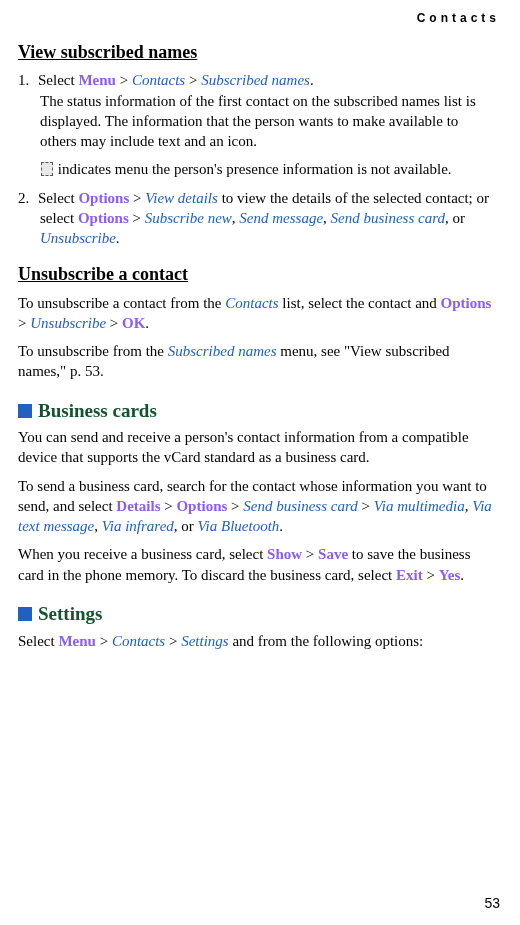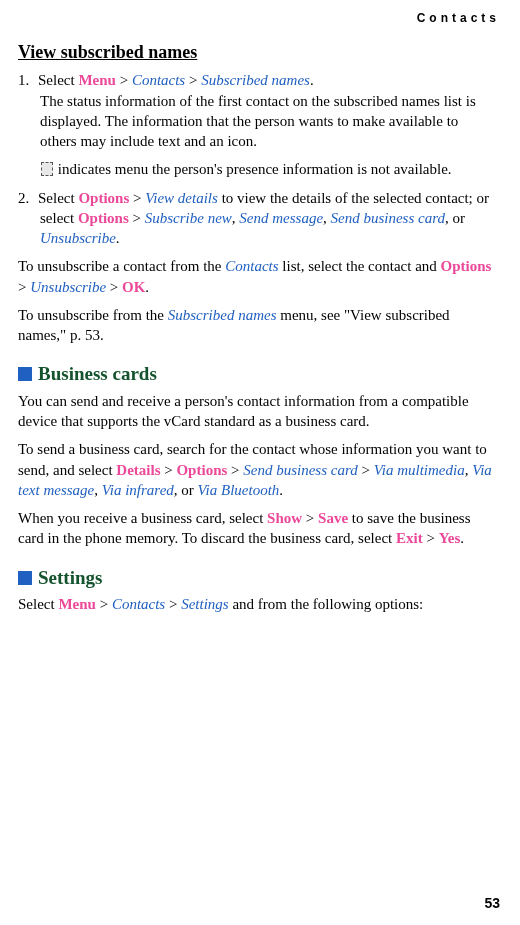--- a/index.html
+++ b/index.html
@@ -25,21 +25,21 @@
       font-size: 12px;
       font-weight: bold;
       letter-spacing: 4px;
       color: #000;
     }
     .page-number {
       position: absolute;
       bottom: 12px;
       right: 20px;
       font-size: 14px;
-      font-weight: bold;
+      font-weight: normal;
     }
     .content {
       margin-top: 28px;
       font-family: Liberation Serif, serif;
     }
     h2 {
       font-size: 18px;
       font-weight: bold;
       text-decoration: underline;
       margin-top: 14px;
@@ -61,21 +61,21 @@
       vertical-align: -1px;
     }
     p {
       margin-bottom: 8px;
     }
     .link {
       color: #2060c0;
       font-style: italic;
     }
     .action {
-      color: #ec4899;
+      color: #8b5cf6;
       font-weight: bold;
     }
     ol {
       list-style: none;
       padding-left: 0;
     }
     ol li {
       padding-left: 22px;
       text-indent: -22px;
       margin-bottom: 8px;
@@ -124,20 +124,21 @@
     <li>
       <span class="num">1.</span><span>Select </span><span class="action">Menu</span><span> &gt; </span><span class="link">Contacts</span><span> &gt; </span><span class="link">Subscribed names</span><span>.</span>
       <p>The status information of the first contact on the subscribed names list is displayed. The information that the person wants to make available to others may include text and an icon.</p>
       <p><span class="icon-box ghost"></span><span> indicates menu the person's presence information is not available.</span></p>
     </li>
     <li>
       <span class="num">2.</span><span>Select </span><span class="action">Options</span><span> &gt; </span><span class="link">View details</span><span> to view the details of the selected contact; or select </span><span class="action">Options</span><span> &gt; </span><span class="link">Subscribe new</span><span>, </span><span class="link">Send message</span><span>, </span><span class="link">Send business card</span><span>, or </span><span class="link">Unsubscribe</span><span>.</span>
     </li>
   </ol>
 
+  <h2>Unsubscribe a contact</h2>
   <p><span>To unsubscribe a contact from the </span><span class="link">Contacts</span><span> list, select the contact and </span><span class="action">Options</span><span> &gt; </span><span class="link">Unsubscribe</span><span> &gt; </span><span class="action">OK</span><span>.</span></p>
   <p><span>To unsubscribe from the </span><span class="link">Subscribed names</span><span> menu, see "View subscribed names," p. 53.</span></p>
 
   <h2 class="section"><span class="section-marker"></span><span>Business cards</span></h2>
   <p>You can send and receive a person's contact information from a compatible device that supports the vCard standard as a business card.</p>
   <p><span>To send a business card, search for the contact whose information you want to send, and select </span><span class="action">Details</span><span> &gt; </span><span class="action">Options</span><span> &gt; </span><span class="link">Send business card</span><span> &gt; </span><span class="link">Via multimedia</span><span>, </span><span class="link">Via text message</span><span>, </span><span class="link">Via infrared</span><span>, or </span><span class="link">Via Bluetooth</span><span>.</span></p>
   <p><span>When you receive a business card, select </span><span class="action">Show</span><span> &gt; </span><span class="action">Save</span><span> to save the business card in the phone memory. To discard the business card, select </span><span class="action">Exit</span><span> &gt; </span><span class="action">Yes</span><span>.</span></p>
 
   <h2 class="section"><span class="section-marker"></span><span>Settings</span></h2>
   <p><span>Select </span><span class="action">Menu</span><span> &gt; </span><span class="link">Contacts</span><span> &gt; </span><span class="link">Settings</span><span> and from the following options:</span></p>

